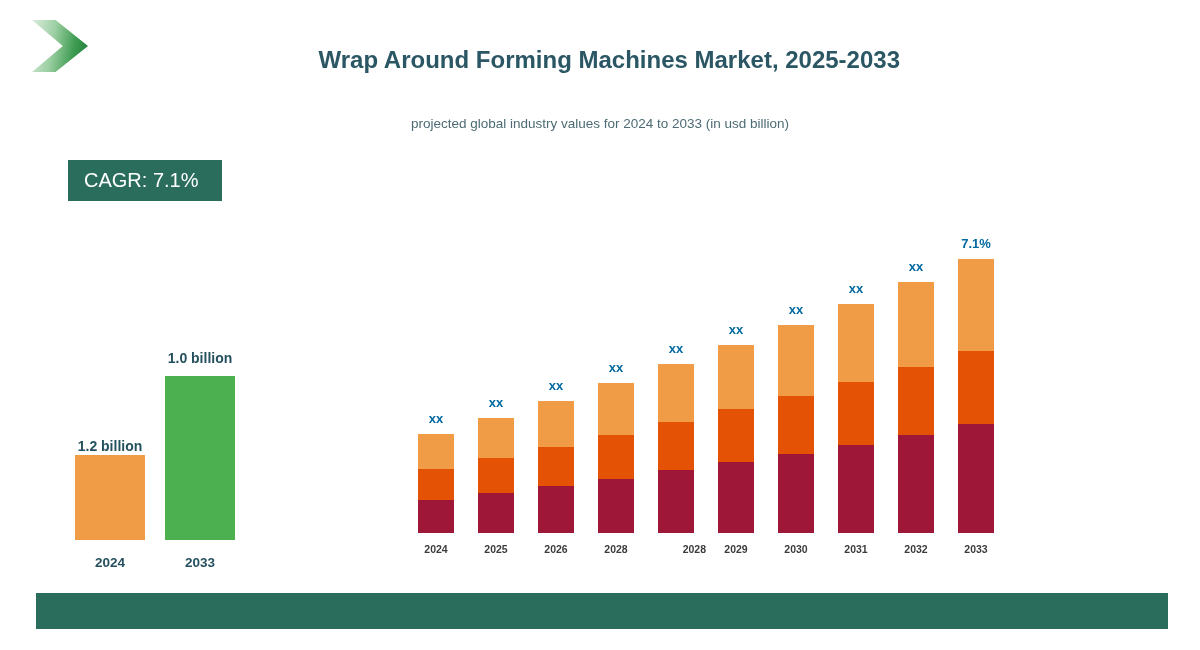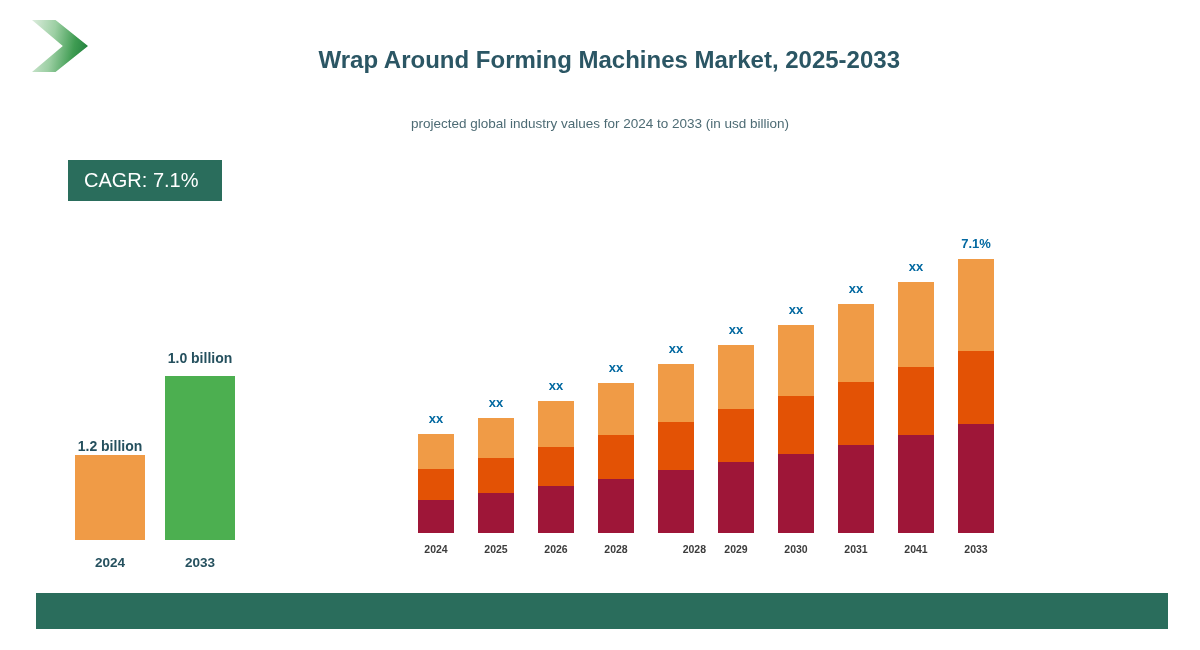--- a/index.html
+++ b/index.html
@@ -168,21 +168,21 @@
       <div class="seg" style="flex: 1.07 0 0px; background: rgb(158, 22, 56);"></div>
     </div>
     <div class="stack-lab" style="left: 426px; bottom: 259px;">xx</div>
     <div class="stack-year" style="left: 426px;">2031</div>
     <div class="stack-bar" style="left: 498px; height: 251px;">
       <div class="seg" style="flex: 1.03 0 0px; background: rgb(240, 155, 70);"></div>
       <div class="seg" style="flex: 0.82 0 0px; background: rgb(227, 82, 5);"></div>
       <div class="seg" style="flex: 1.19 0 0px; background: rgb(158, 22, 56);"></div>
     </div>
     <div class="stack-lab" style="left: 486px; bottom: 281px;">xx</div>
-    <div class="stack-year" style="left: 486px;">2041</div>
+    <div class="stack-year" style="left: 486px;">2032</div>
     <div class="stack-bar" style="left: 558px; height: 274px;">
       <div class="seg" style="flex: 1.12 0 0px; background: rgb(240, 155, 70);"></div>
       <div class="seg" style="flex: 0.88 0 0px; background: rgb(227, 82, 5);"></div>
       <div class="seg" style="flex: 1.32 0 0px; background: rgb(158, 22, 56);"></div>
     </div>
     <div class="stack-lab" style="left: 546px; bottom: 304px;">7.1%</div>
     <div class="stack-year" style="left: 546px;">2033</div>
   </div>
 
 <div id="footer">

